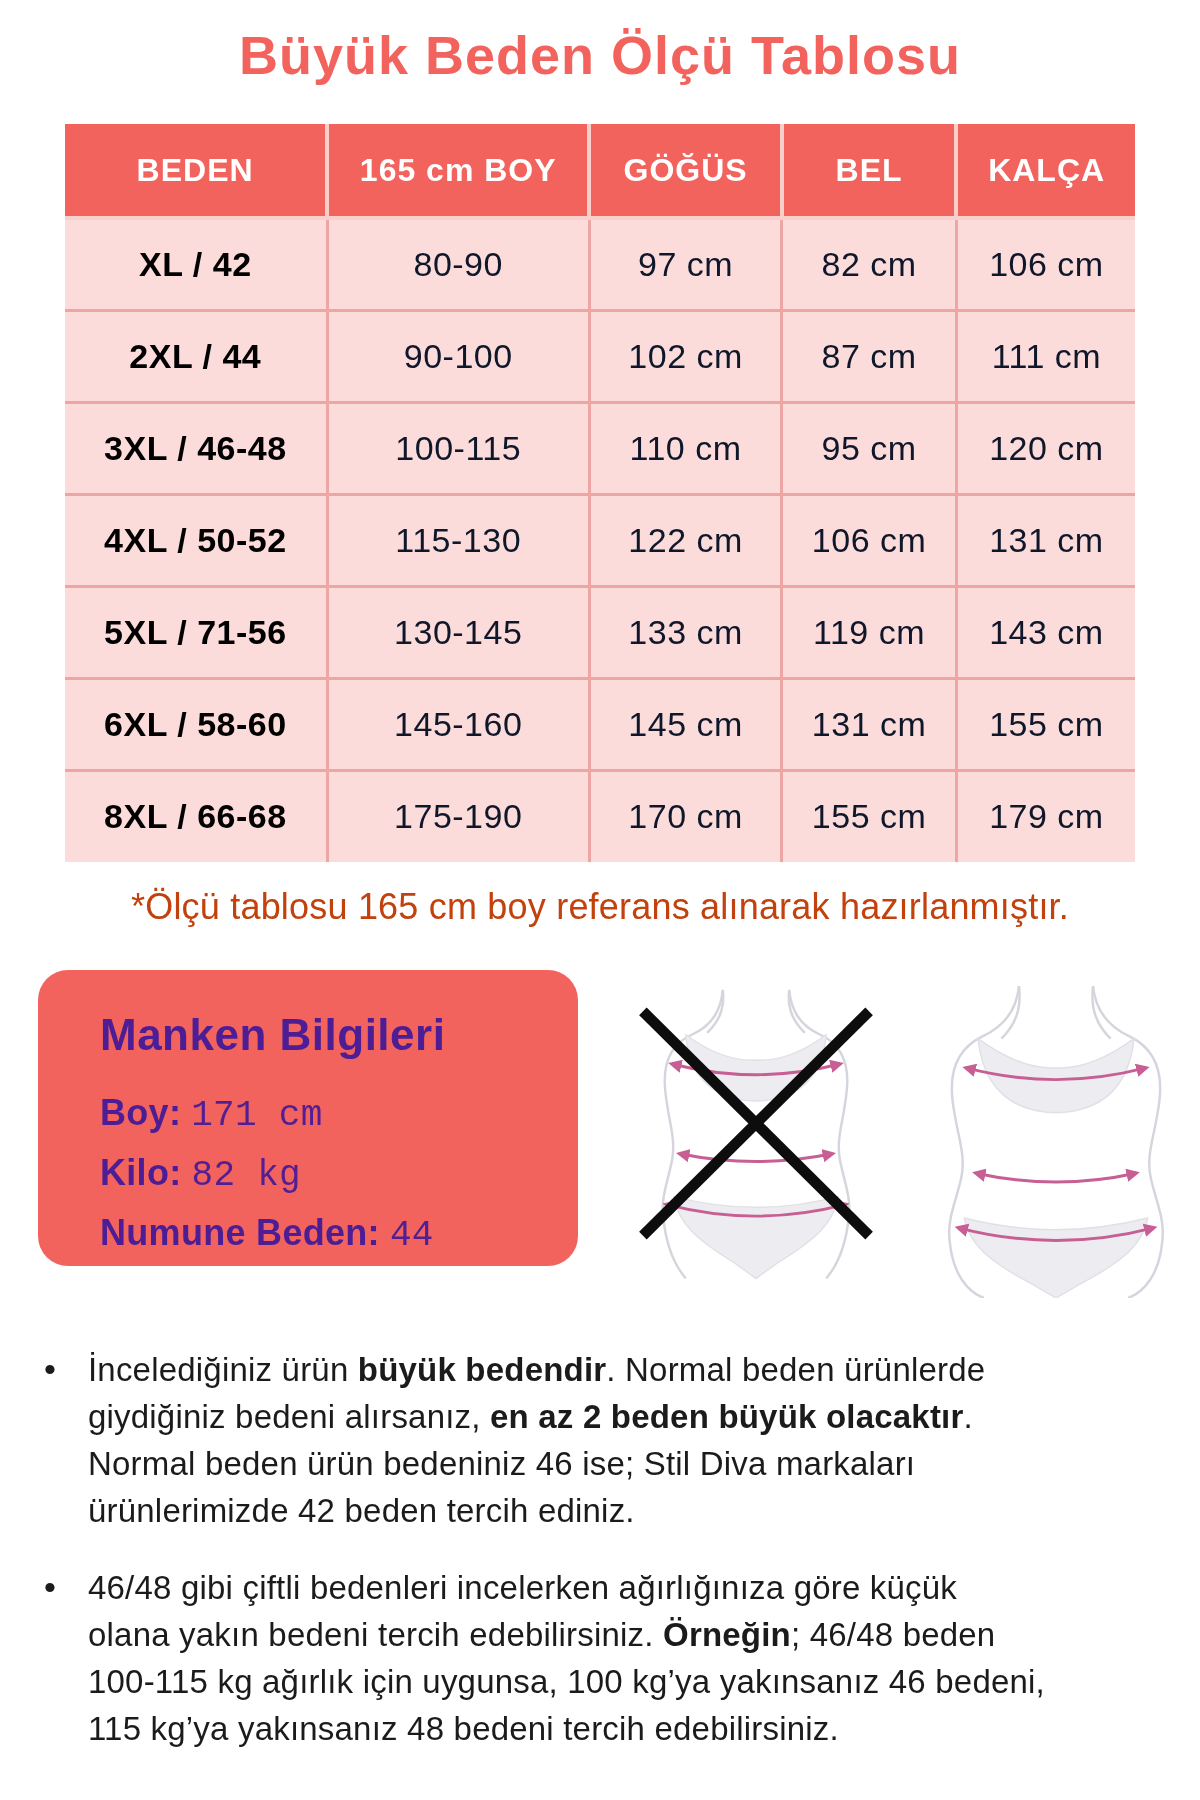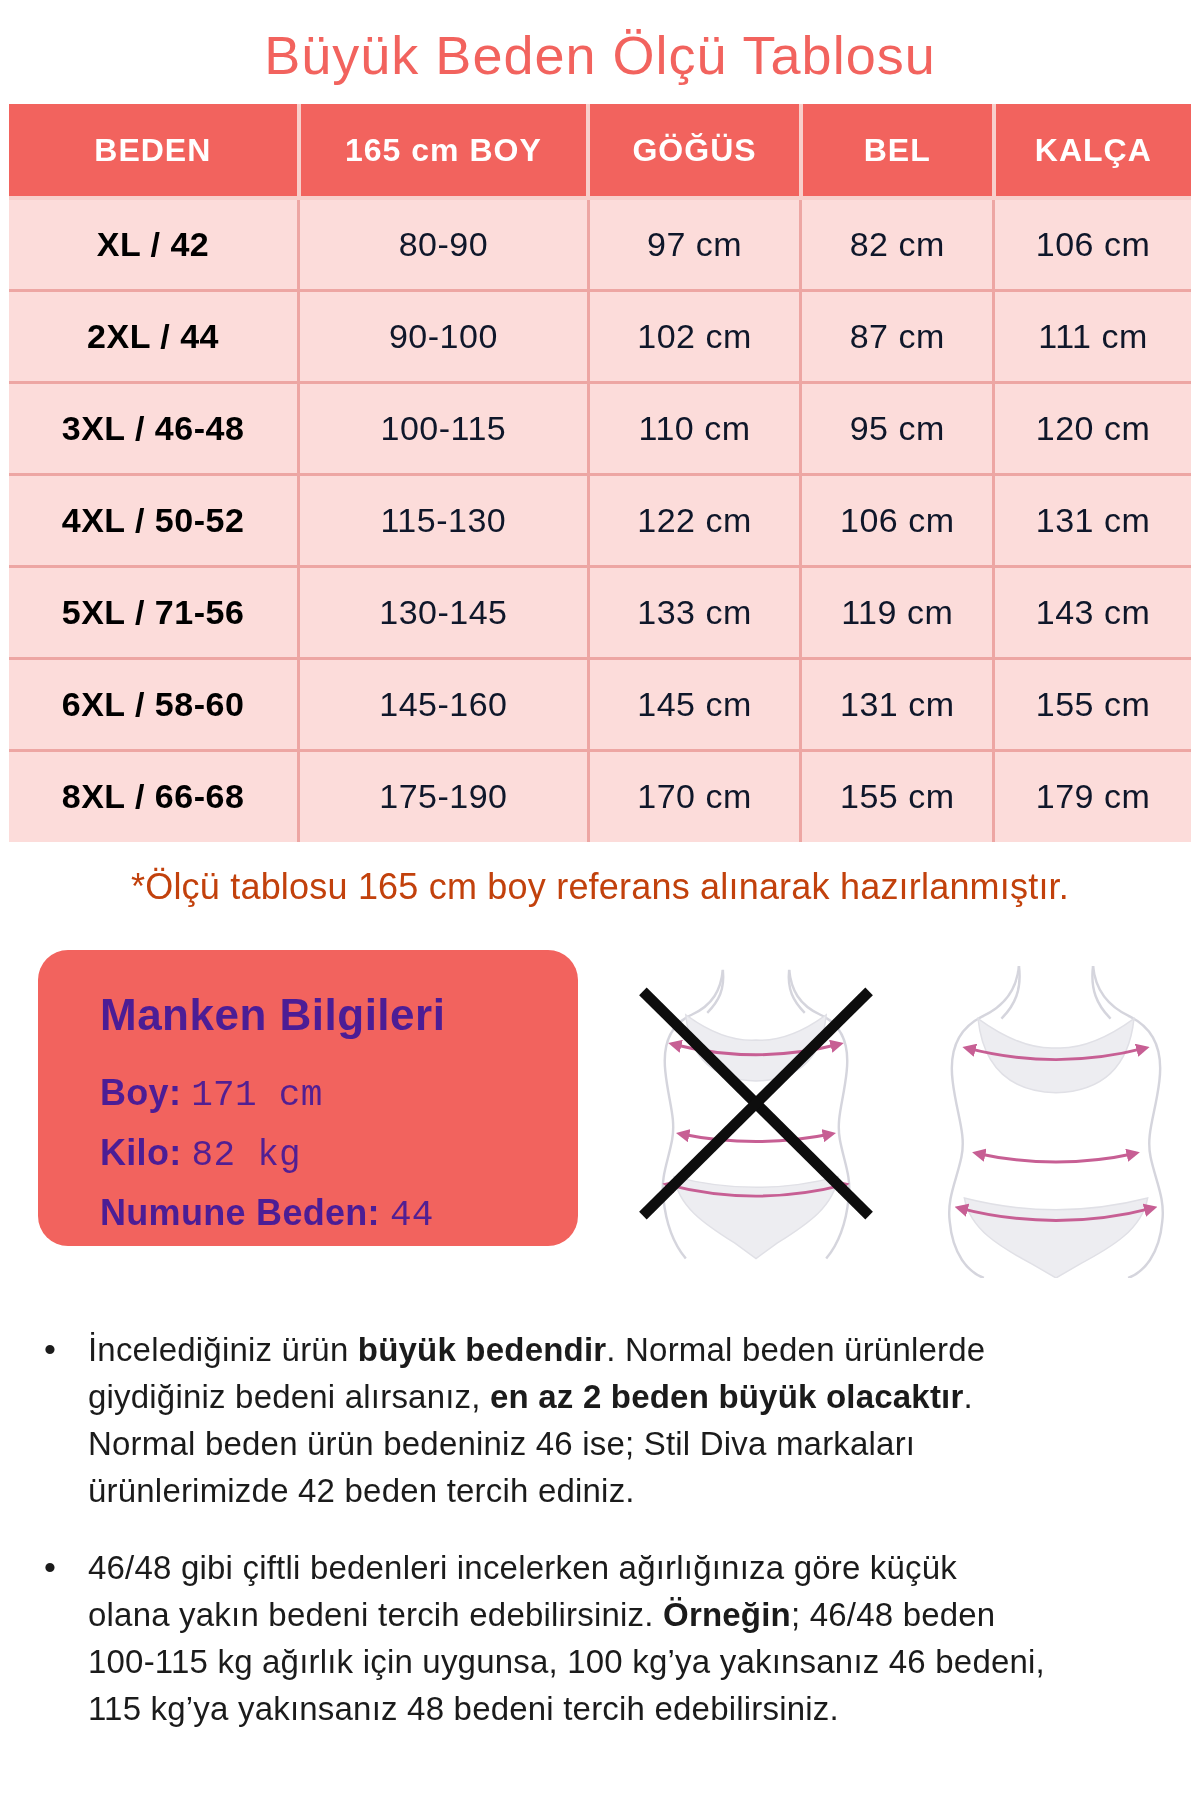--- a/index.html
+++ b/index.html
@@ -11,28 +11,28 @@
     background:#ffffff;
     overflow:hidden;
     font-family:"Liberation Sans","DejaVu Sans",sans-serif;
     color:#1d1d1d;
   }
   
   .page-title {
     padding-top:24px;
     text-align:center;
     font-size:54px;
-    font-weight:400;
+    font-weight:700;
     letter-spacing:1px;
     color:#f2635e;
   }
   
   table.size-table {
-    width:1182px;
-    margin:18px auto 0 auto;
+    width:1070px;
+    margin:38px auto 0 auto;
     border-collapse:collapse;
     border-style:hidden; 
     table-layout:fixed;
   }
   table.size-table th {
     background:#f2635e;
     color:#ffffff;
     font-size:32px;
     font-weight:700;
     letter-spacing:1px;

